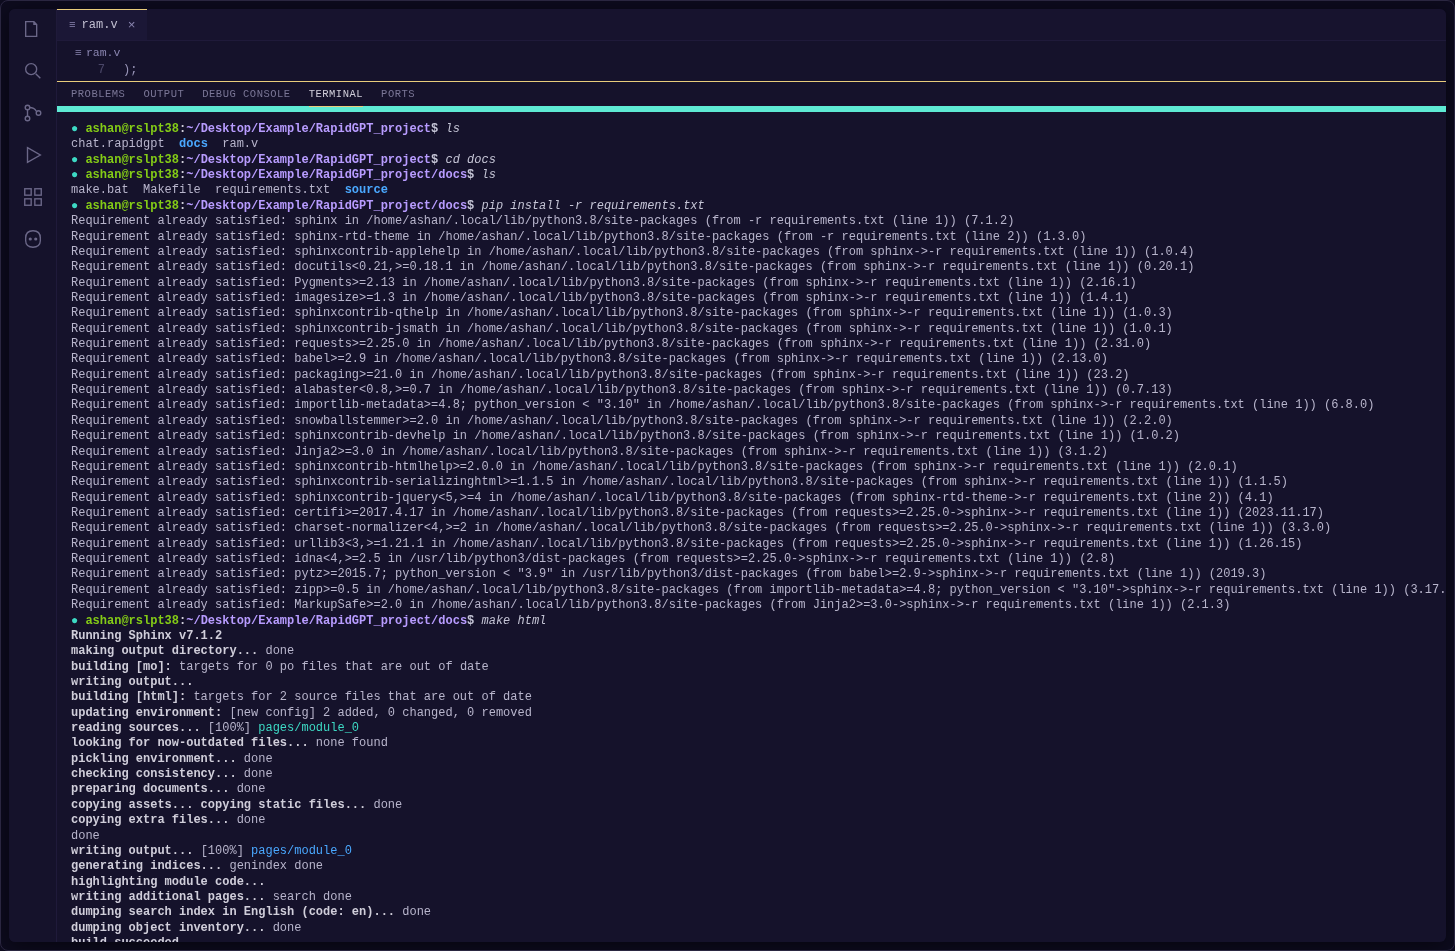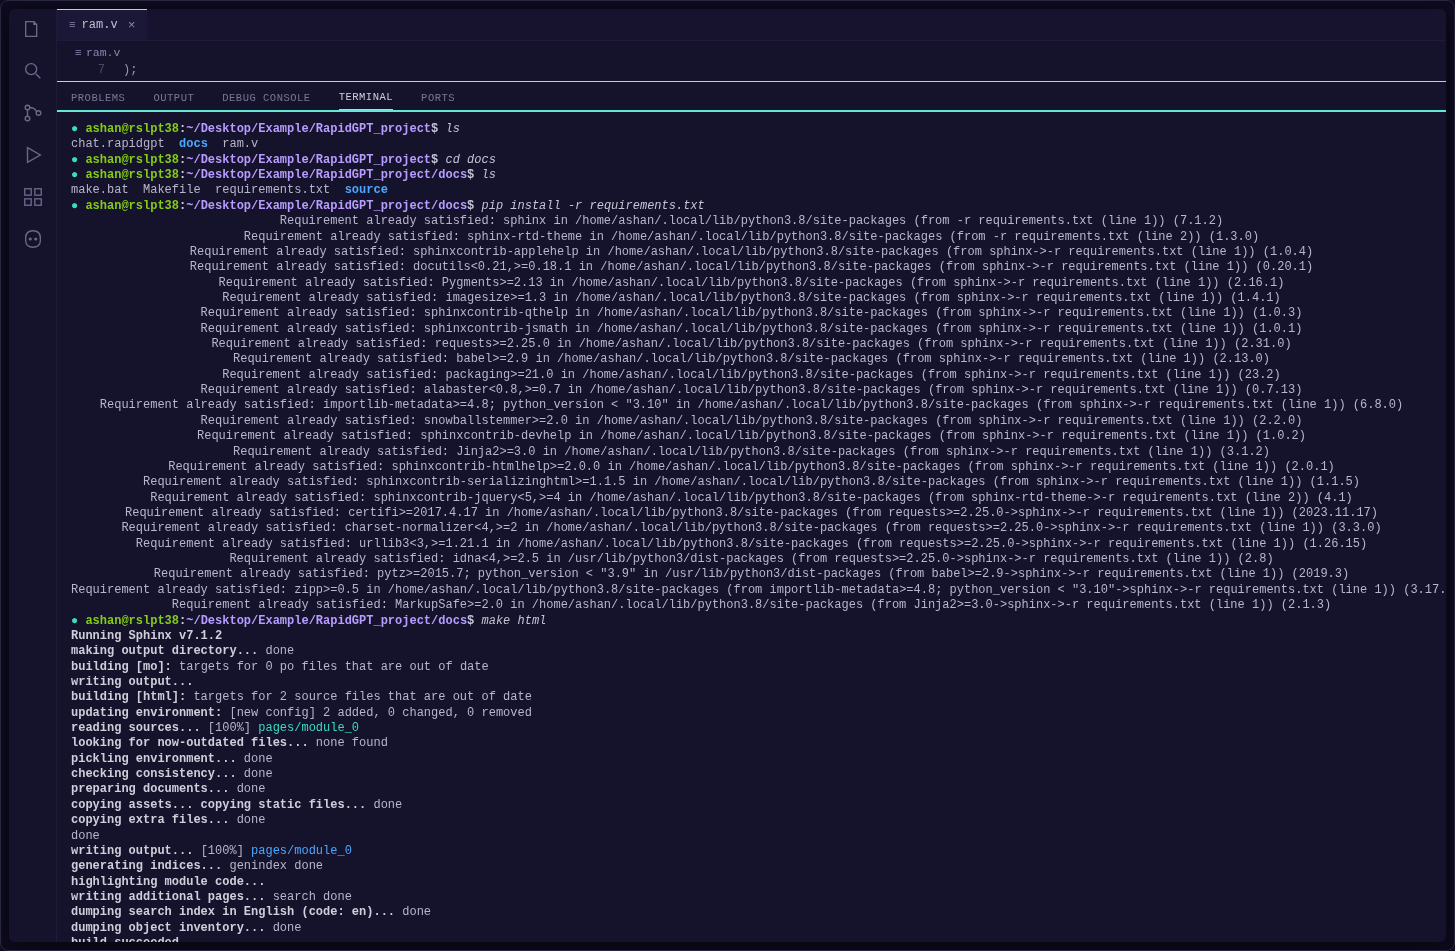--- a/index.html
+++ b/index.html
@@ -88,24 +88,24 @@
   color: #6b6788;
   font-size: 12px;
   border-bottom: 1px solid #e8cc7c;
 }
 .line-no { width: 30px; text-align: right; color: #4a4668; }
 .line-content { padding-left: 18px; color: #9995b8; }
 
 .panel-tabs {
   height: 30px;
   display: flex;
-  align-items: flex-end;
-  gap: 28px;
+  align-items: flex-start;
+  gap: 18px;
   padding: 0 14px;
-  border-bottom: 2px solid #5eead4;
+  border-bottom: 6px solid #5eead4;
 }
 .panel-tab {
   color: #7a7696;
   font-size: 10.5px;
   letter-spacing: 0.5px;
   text-transform: uppercase;
   cursor: pointer;
   padding: 6px 0;
 }
 .panel-tab.active { color: #d0ceda; border-bottom: 1px solid #e8cc7c; }
@@ -117,21 +117,21 @@
   font-size: 12px;
   line-height: 1.28;
   white-space: pre;
   font-family: 'Consolas', 'Monaco', 'Courier New', monospace;
 }
 .bullet { color: #3dd9c4; }
 .user { color: #84cc16; font-weight: bold; }
 .path { color: #b89cff; font-weight: bold; text-align: right; }
 .dollar { color: #c5c5d6; font-weight: bold; }
 .cmd { color: #c5c5d6; font-style: italic; }
-.out { color: #b8b5cc; text-align: center; }
+.out { color: #b8b5cc; }
 .bold { font-weight: bold; color: #d0ceda; }
 .hl { color: #3dd9c4; }
 .mod { color: #4aa8ff; }
 </style>
 </head>
 <body>
 
 <div class="window">
   <div class="activity-bar">
     <div class="activity-icon">

